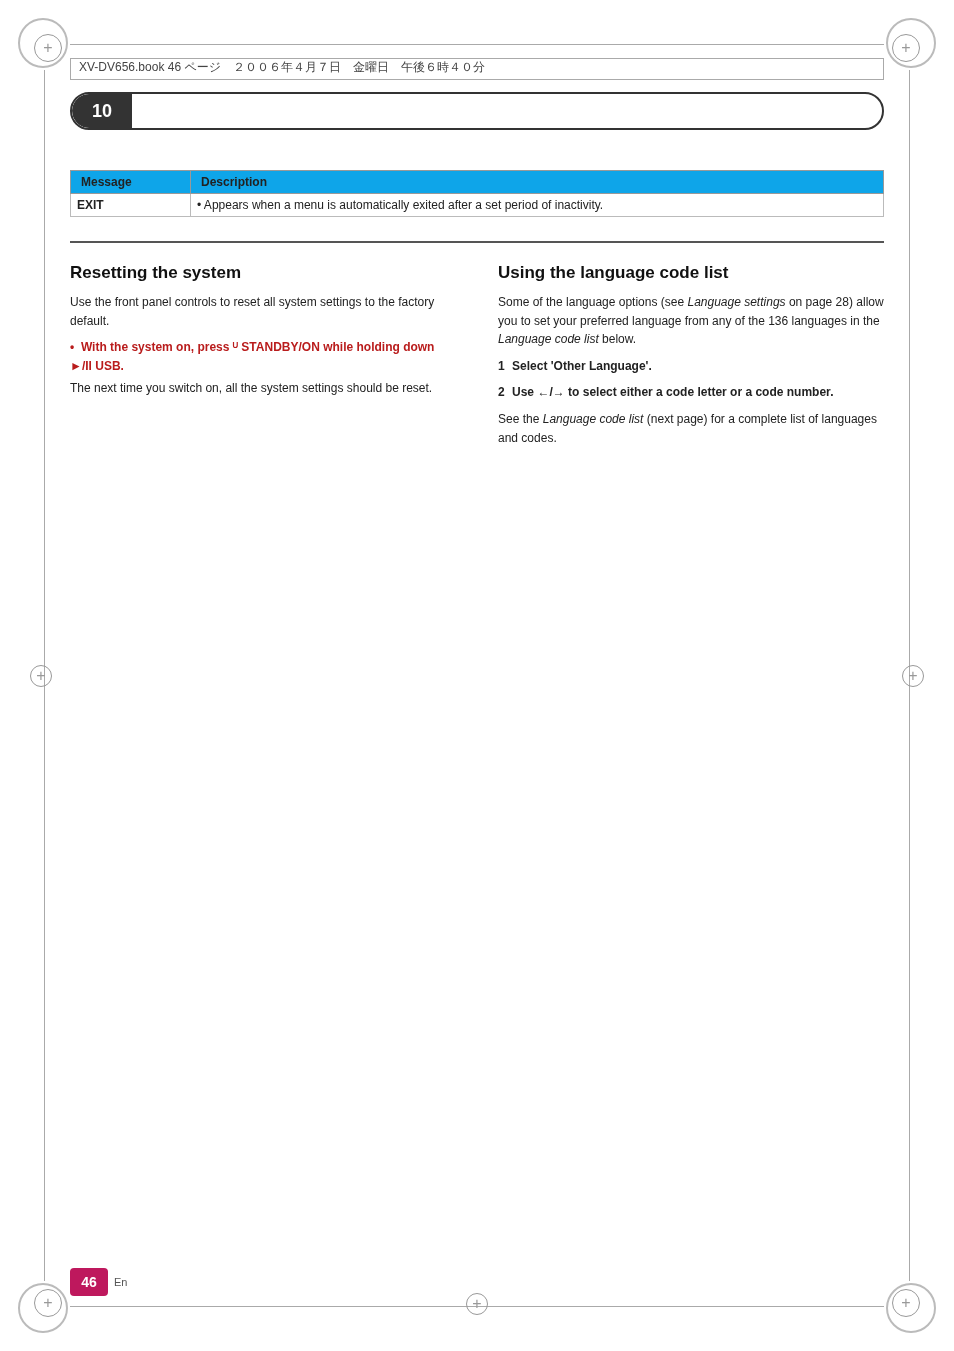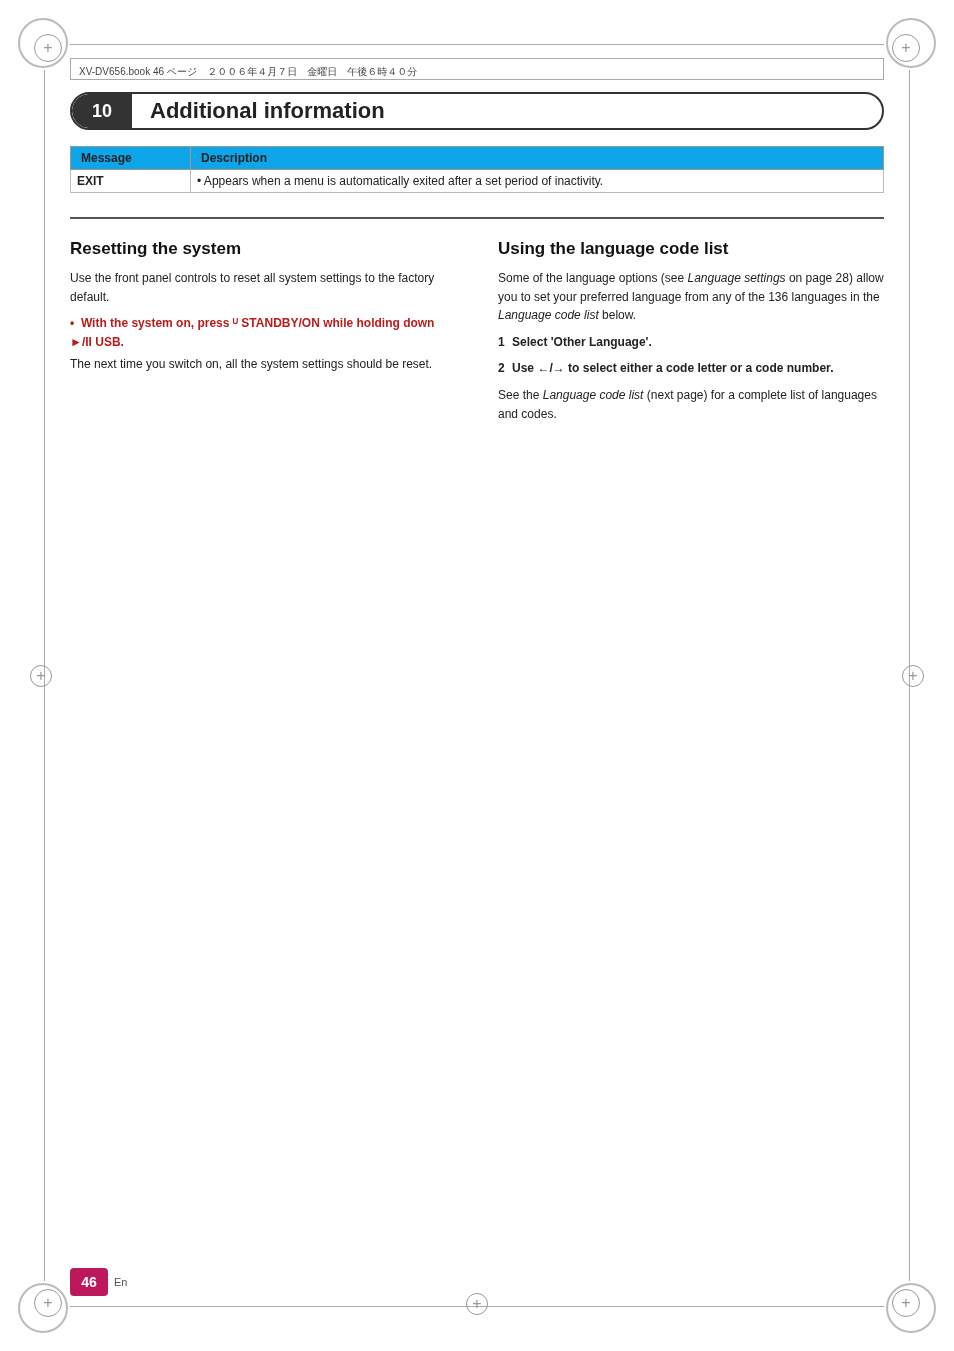--- a/index.html
+++ b/index.html
@@ -126,41 +126,41 @@
 
     
     .header-bar {
       position: absolute;
       top: 58px;
       left: 70px;
       right: 70px;
       height: 22px;
       border: 1px solid #aaa;
       display: flex;
-      align-items: flex-end;
+      align-items: flex-start;
       padding-left: 8px;
-      font-size: 10px;
+      font-size: 12px;
       color: #444;
       background: #fff;
     }
 
     
     .content {
       position: absolute;
       top: 92px;
       left: 70px;
       right: 70px;
       bottom: 100px;
     }
 
     
     .chapter-header {
       display: flex;
-      align-items: center;
-      margin-bottom: 16px;
+      align-items: flex-start;
+      margin-bottom: 40px;
       border: 2px solid #333;
       border-radius: 20px;
       overflow: hidden;
       height: 38px;
     }
     .chapter-number {
       background: #333;
       color: #fff;
       font-size: 18px;
       font-weight: bold;
@@ -319,21 +319,20 @@
 </div>
 
 <div class="header-bar">
   <span>XV-DV656.book  46 ページ　２００６年４月７日　金曜日　午後６時４０分</span>
 </div>
 
 <div class="content">
 
   <div class="chapter-header">
     <div class="chapter-number">10</div>
-    <div class="chapter-title">Additional information</div>
   </div>
 
   <table class="info-table">
     <thead>
       <tr>
         <th class="col-msg">Message</th>
         <th>Description</th>
       </tr>
     </thead>
     <tbody>

